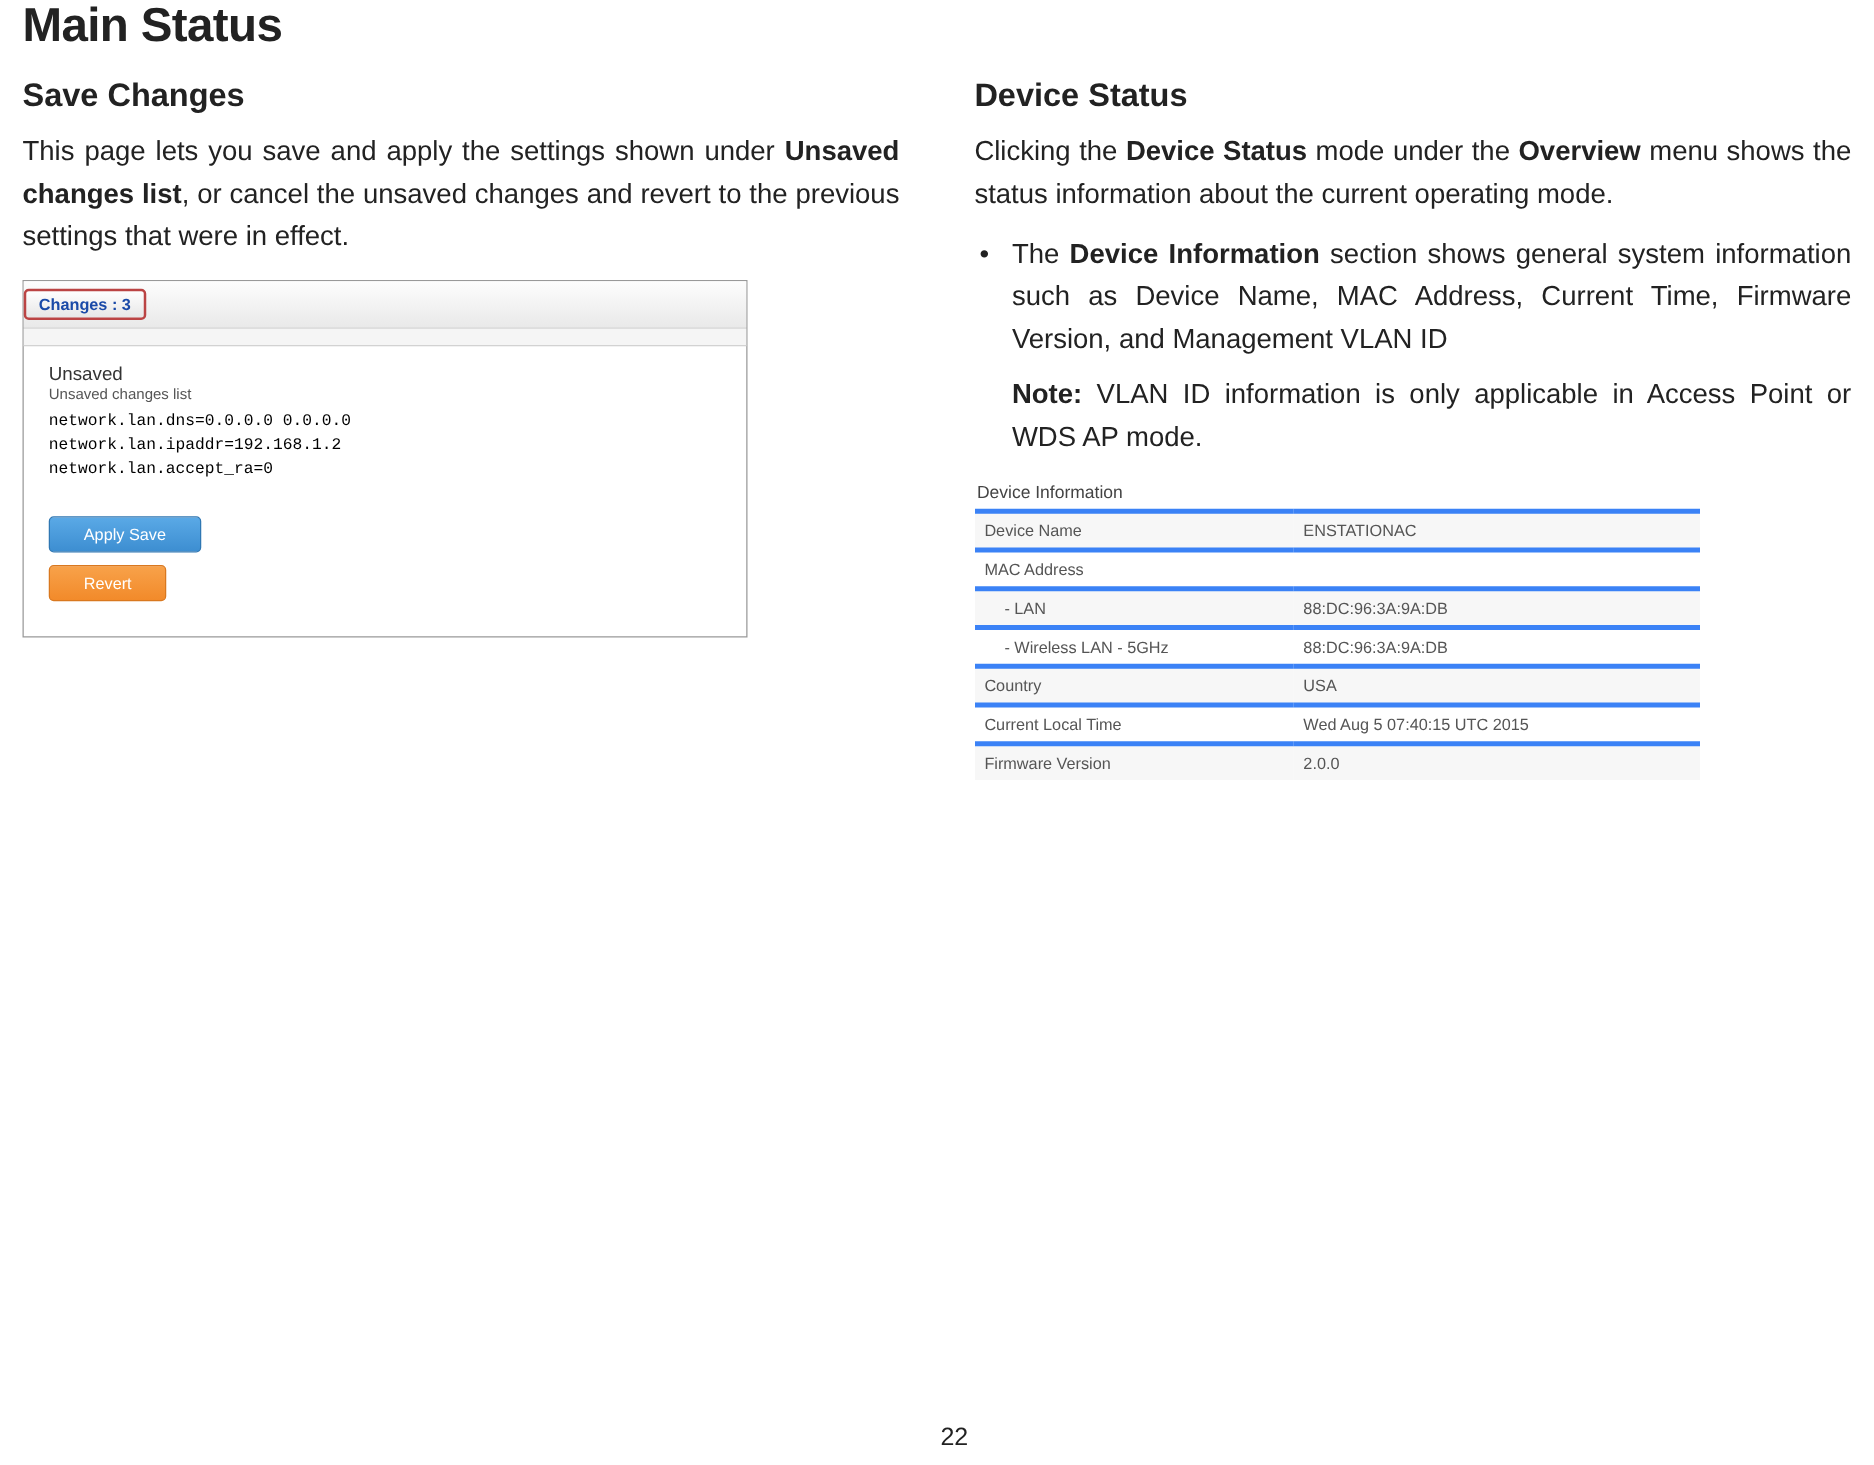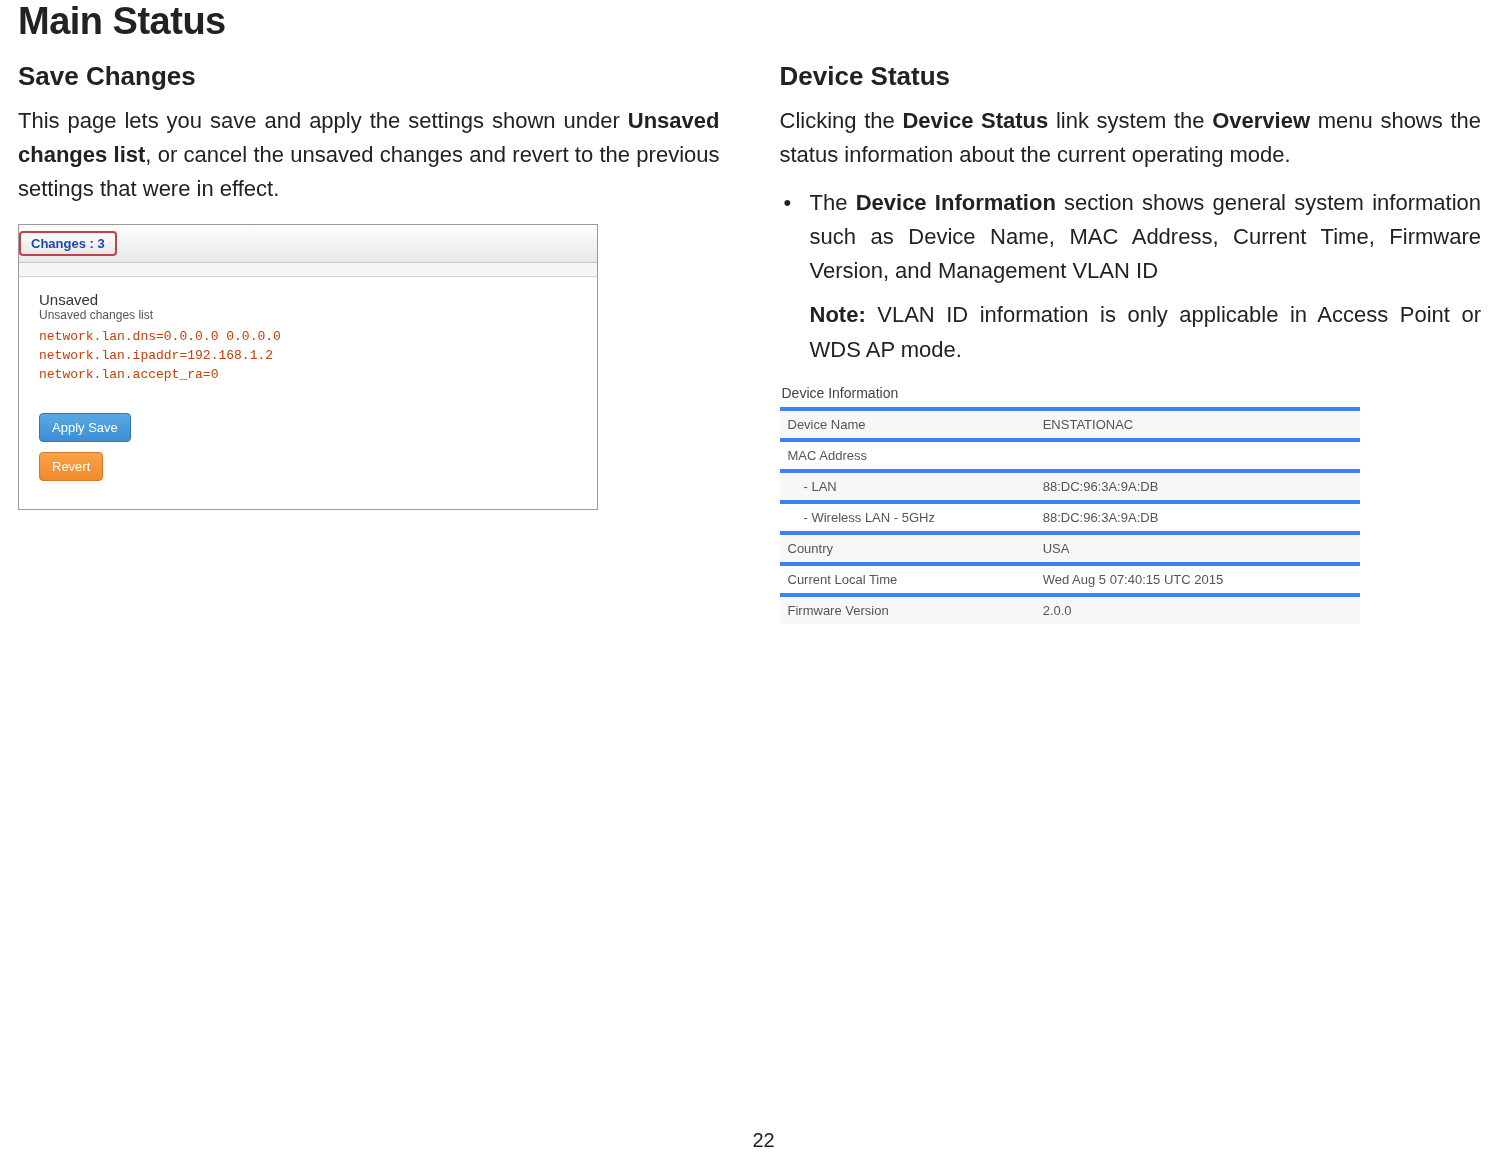--- a/index.html
+++ b/index.html
@@ -23,37 +23,37 @@
   .note { font-size: 22px; line-height: 1.55; padding-left: 30px; margin-top: 8px; margin-bottom: 14px; text-align: justify; }
 
   
   .ss1 { border: 1px solid #999; width: 100%; max-width: 580px; background: #fff; margin-top: 14px; }
   .ss1-topbar { height: 38px; background: linear-gradient(#fdfdfd,#e9e9e9); border-bottom: 1px solid #c9c9c9; display: flex; align-items: center; justify-content: flex-start; padding-right: 10px; }
   .changes-btn { display: inline-block; border: 2px solid #b44; background: linear-gradient(#fefefe,#e7e7e7); color: #1a4aa8; font-size: 13px; font-weight: 700; padding: 3px 10px; border-radius: 4px; }
   .ss1-sep { height: 14px; background: #f5f5f5; border-bottom: 1px solid #d2d2d2; }
   .ss1-body { padding: 14px 20px 18px 20px; }
   .ss1-h { font-size: 15px; color: #333; margin-bottom: 0; font-weight: 400; }
   .ss1-sub { font-size: 12px; color: #555; margin-bottom: 6px; }
-  .ss1-pre { font-family: "Courier New", monospace; font-size: 13px; color: #c2410c; line-height: 1.45; white-space: pre; margin-bottom: 28px; }
-  .btn { display: inline-block; font-size: 13px; color: #fff; padding: 6px 12px; border-radius: 4px; margin-right: 4px; margin-bottom: 10px; }
+  .ss1-pre { font-family: "Courier New", monospace; font-size: 13px; color: #000000; line-height: 1.45; white-space: pre; margin-bottom: 28px; }
+  .btn { display: inline-block; font-size: 13px; color: #fff; padding: 6px 27px; border-radius: 4px; margin-right: 4px; margin-bottom: 10px; }
   .btn-apply { background: linear-gradient(#5aa9e6,#3d8ed1); border: 1px solid #2f77b3; }
   .btn-revert { background: linear-gradient(#f8a24a,#f28a2a); border: 1px solid #d9781f; }
 
   
   .ss2 { width: 100%; max-width: 580px; margin-top: 8px; font-size: 13px; color: #555; }
   .ss2-title { font-size: 14px; color: #444; padding: 4px 2px 6px 2px; }
   .ss2-table { width: 100%; border-collapse: collapse; }
   .ss2-table td { padding: 6px 8px; border-top: 4px solid #3b82f6; vertical-align: middle; }
   .ss2-table tr:nth-child(odd) td { background: #f7f7f7; }
   .ss2-table tr:nth-child(even) td { background: #ffffff; }
   .ss2-table td.k { width: 44%; color: #555; }
   .ss2-table td.v { color: #555; }
   .indent { padding-left: 24px !important; }
 
-  .page-num { position: absolute; bottom: 20px; left: 0; width: 100%; text-align: center; font-size: 20px; color: #222; padding-left: 28px; }
+  .page-num { position: absolute; bottom: 10px; left: 0; width: 100%; text-align: center; font-size: 20px; color: #222; padding-left: 28px; }
 </style>
 </head>
 <body>
 
 <div class="page">
 
   <h1 class="main-title">Main Status</h1>
 
   <div class="cols">
 
@@ -82,21 +82,21 @@
             <span class="btn btn-revert">Revert</span>
           </div>
         </div>
       </div>
     </div>
 
     <div class="col">
       <h2 class="section-title">Device Status</h2>
 
       <p class="lead">
-        <span>Clicking the </span><b>Device Status</b><span> link system the </span><b>Overview</b><span> menu shows the status information about the current operating mode.</span>
+        <span>Clicking the </span><b>Device Status</b><span> mode under the </span><b>Overview</b><span> menu shows the status information about the current operating mode.</span>
       </p>
 
       <ul class="bullets">
         <li>
           <span>The </span><b>Device Information</b><span> section shows general system information such as Device Name, MAC Address, Current Time, Firmware Version, and Management VLAN ID</span>
         </li>
       </ul>
 
       <p class="note">
         <b>Note:</b><span> VLAN ID information is only applicable in Access Point or WDS AP mode.</span>

